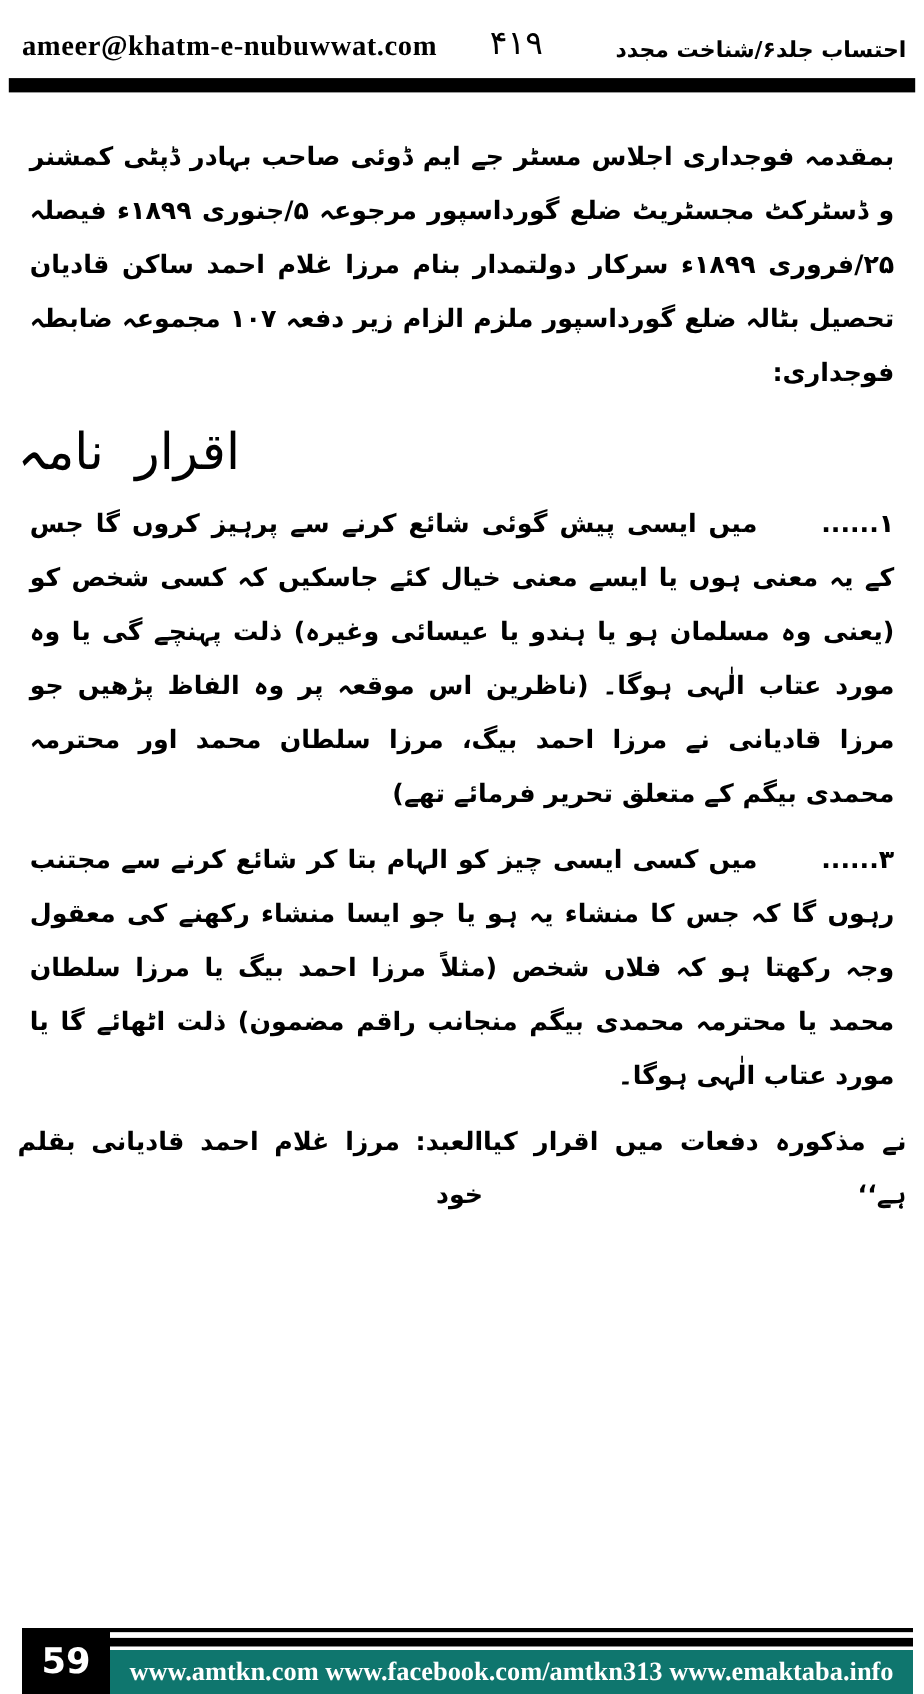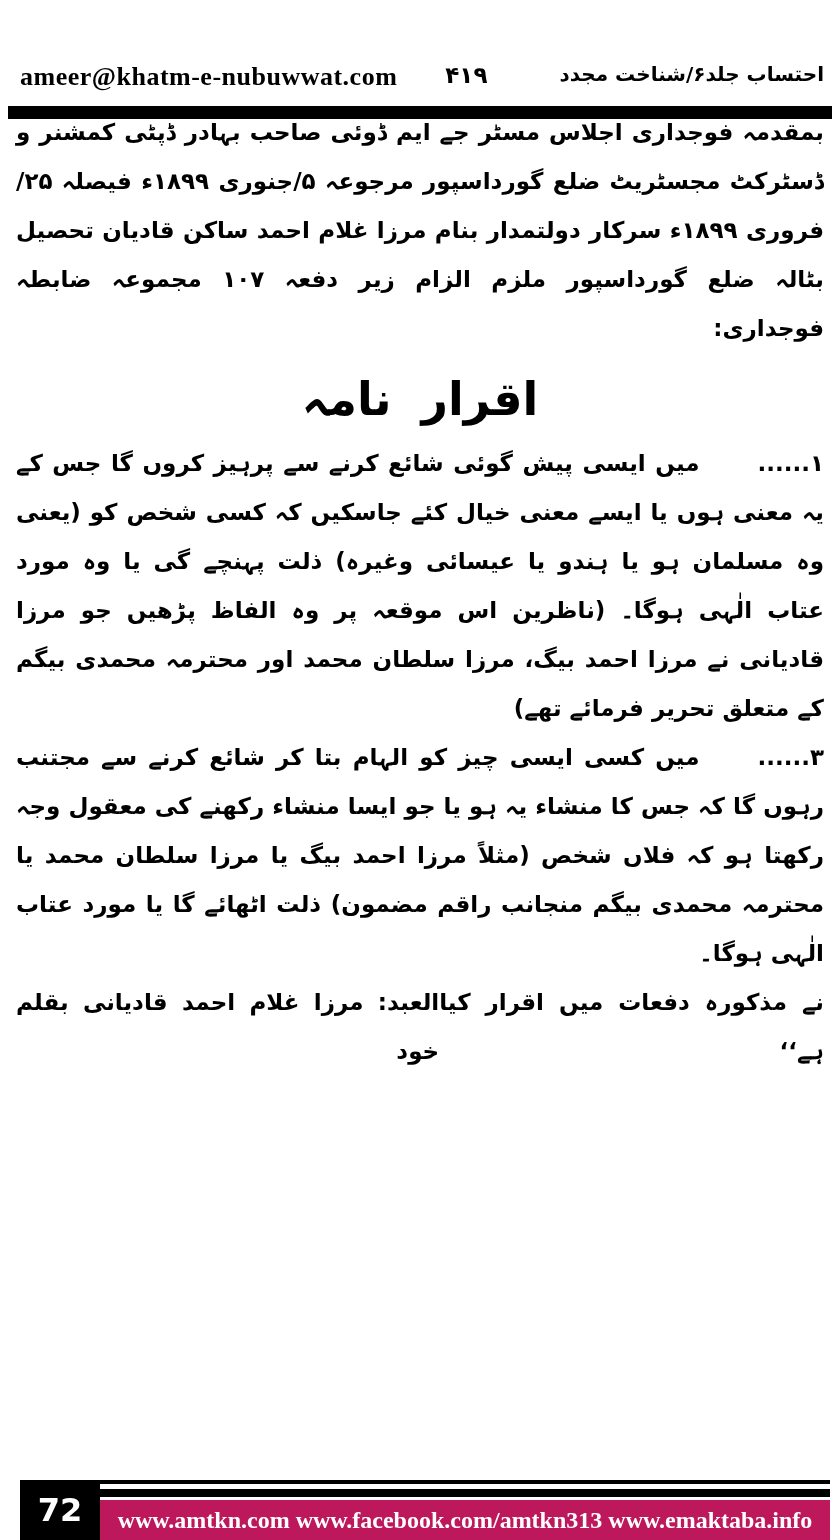--- a/index.html
+++ b/index.html
@@ -5,51 +5,50 @@
   html,body{margin:0;padding:0;background:#fff;}
   .page{
     position:relative;
     width:840px;height:1540px;
     background:#fff;color:#000;
     overflow:hidden;
     font-family:"DejaVu Sans",sans-serif;
   }
   
   .header{
-    display:flex;align-items:flex-start;
+    display:flex;align-items:flex-end;
     padding:22px 16px 0 20px;
-    margin-top:40px;
   }
   .email{
     font-family:"Liberation Serif",serif;
     font-weight:bold;font-size:26px;letter-spacing:0.5px;
   }
   .page-num-top{
-    font-weight:bold;font-size:23px;margin-left:48px;
+    font-weight:normal;font-size:30px;margin-left:48px;
     direction:rtl;
   }
   .book-title{
     margin-left:auto;direction:rtl;
     font-weight:bold;font-size:20px;
   }
   .rule{height:13px;background:#000;margin:14px 8px 0 8px;}
   
   .content{
     position:absolute;top:106px;bottom:66px;left:0;right:0;
     direction:rtl;
     padding:2px 16px 0 16px;
     font-weight:bold;font-size:23px;line-height:49px;
     text-align:justify;
     overflow:hidden;
   }
-  .para{margin:0;}
+  .para{margin:11px;}
   .heading{
     margin:14px 0 8px 0;
-    text-align:center;
-    font-size:46px;line-height:64px;font-weight:bold;
+    text-align:left;
+    font-size:46px;line-height:64px;font-weight:normal;
     word-spacing:14px;
   }
   .indent{text-indent:52px;}
   .clause-num{margin-left:58px;}
   .closing-row{
     display:flex;justify-content:space-between;align-items:baseline;
   }
   
   .footer{position:absolute;left:0;right:0;bottom:0;height:60px;}
   .footer-pagebox{
@@ -57,21 +56,21 @@
     width:80px;height:60px;background:#000;
     display:flex;align-items:center;justify-content:center;
     color:#fff;font-size:32px;font-weight:bold;direction:rtl;
   }
   .footer-bar-wrap{position:absolute;left:100px;right:10px;bottom:0;}
   .bar-stripe-1{height:4px;background:#000;}
   .bar-gap-1{height:5px;background:#fff;}
   .bar-stripe-2{height:8px;background:#000;}
   .bar-gap-2{height:3px;background:#fff;}
   .footer-links{
-    height:40px;background:#be185d;color:#fff;
+    height:40px;background:#0f766e;color:#fff;
     text-align:center;
     font-family:"Liberation Serif",serif;
     font-weight:bold;font-size:24px;line-height:40px;
     white-space:nowrap;
   }
 </style>
 </head>
 <body>
 
 <div class="page">
@@ -99,21 +98,21 @@
 
     <div class="closing-row">
       <span>نے مذکورہ دفعات میں اقرار کیا ہے‘‘</span>
       <span>العبد: مرزا غلام احمد قادیانی بقلم خود</span>
     </div>
 
   </main>
 
   <footer class="footer">
     <div class="footer-pagebox">
-      <span>72</span>
+      <span>59</span>
     </div>
     <div class="footer-bar-wrap">
       <div class="bar-stripe-1"></div>
       <div class="bar-gap-1"></div>
       <div class="bar-stripe-2"></div>
       <div class="bar-gap-2"></div>
       <div class="footer-links">www.amtkn.com www.facebook.com/amtkn313 www.emaktaba.info</div>
     </div>
   </footer>
 

